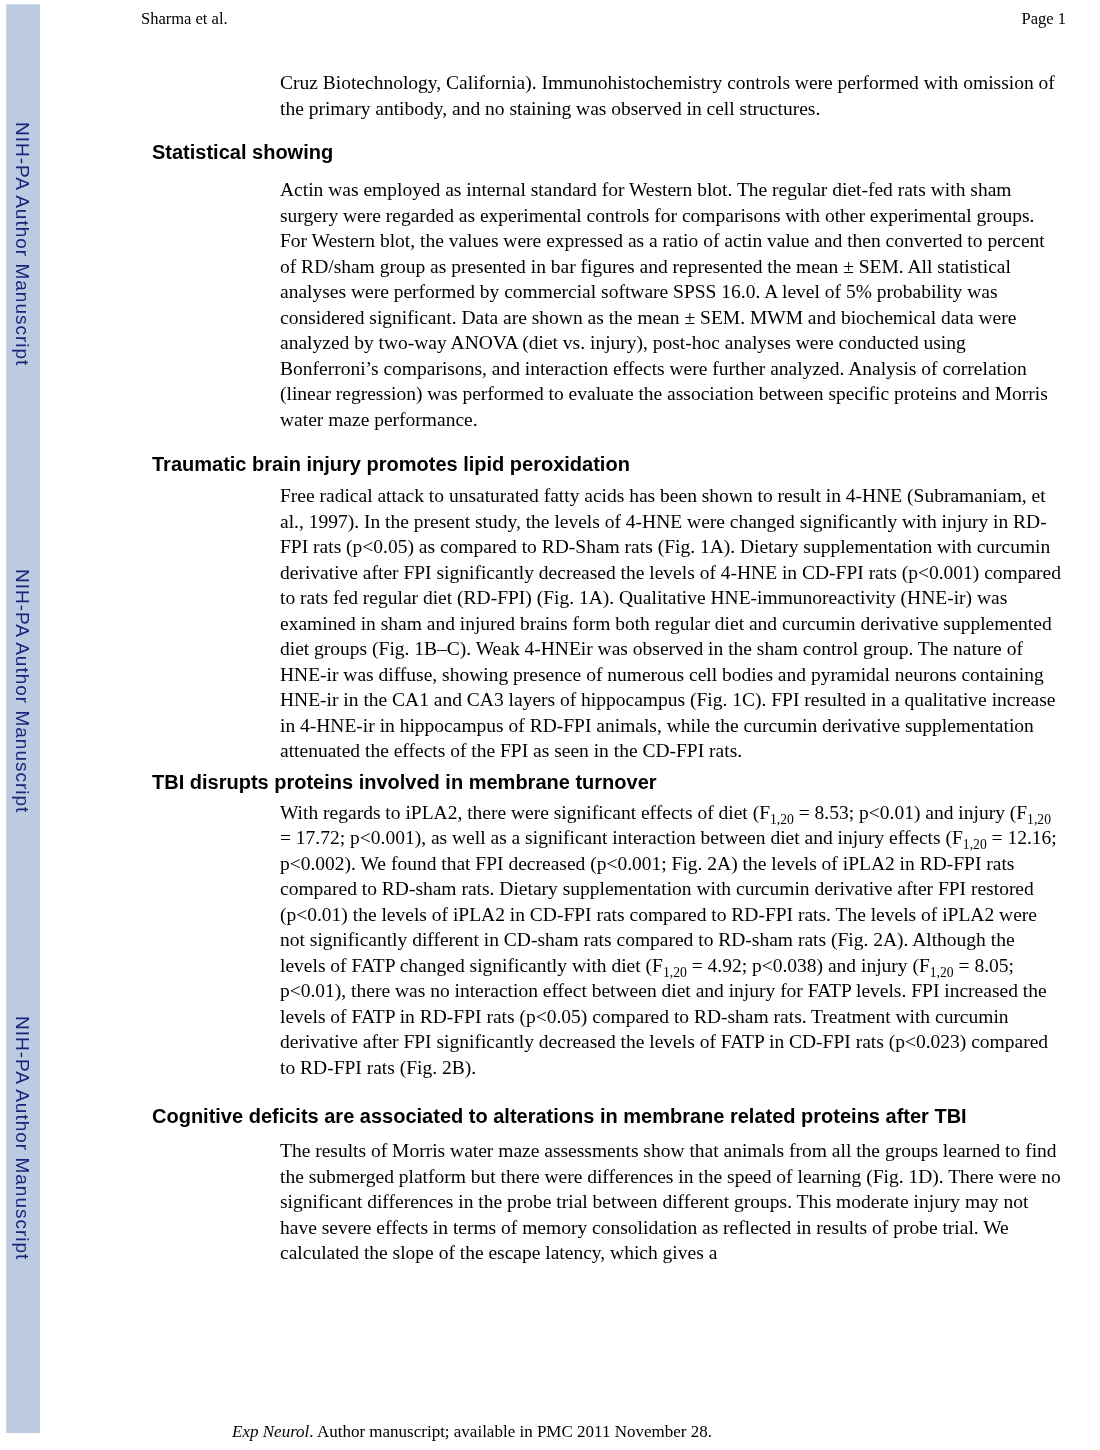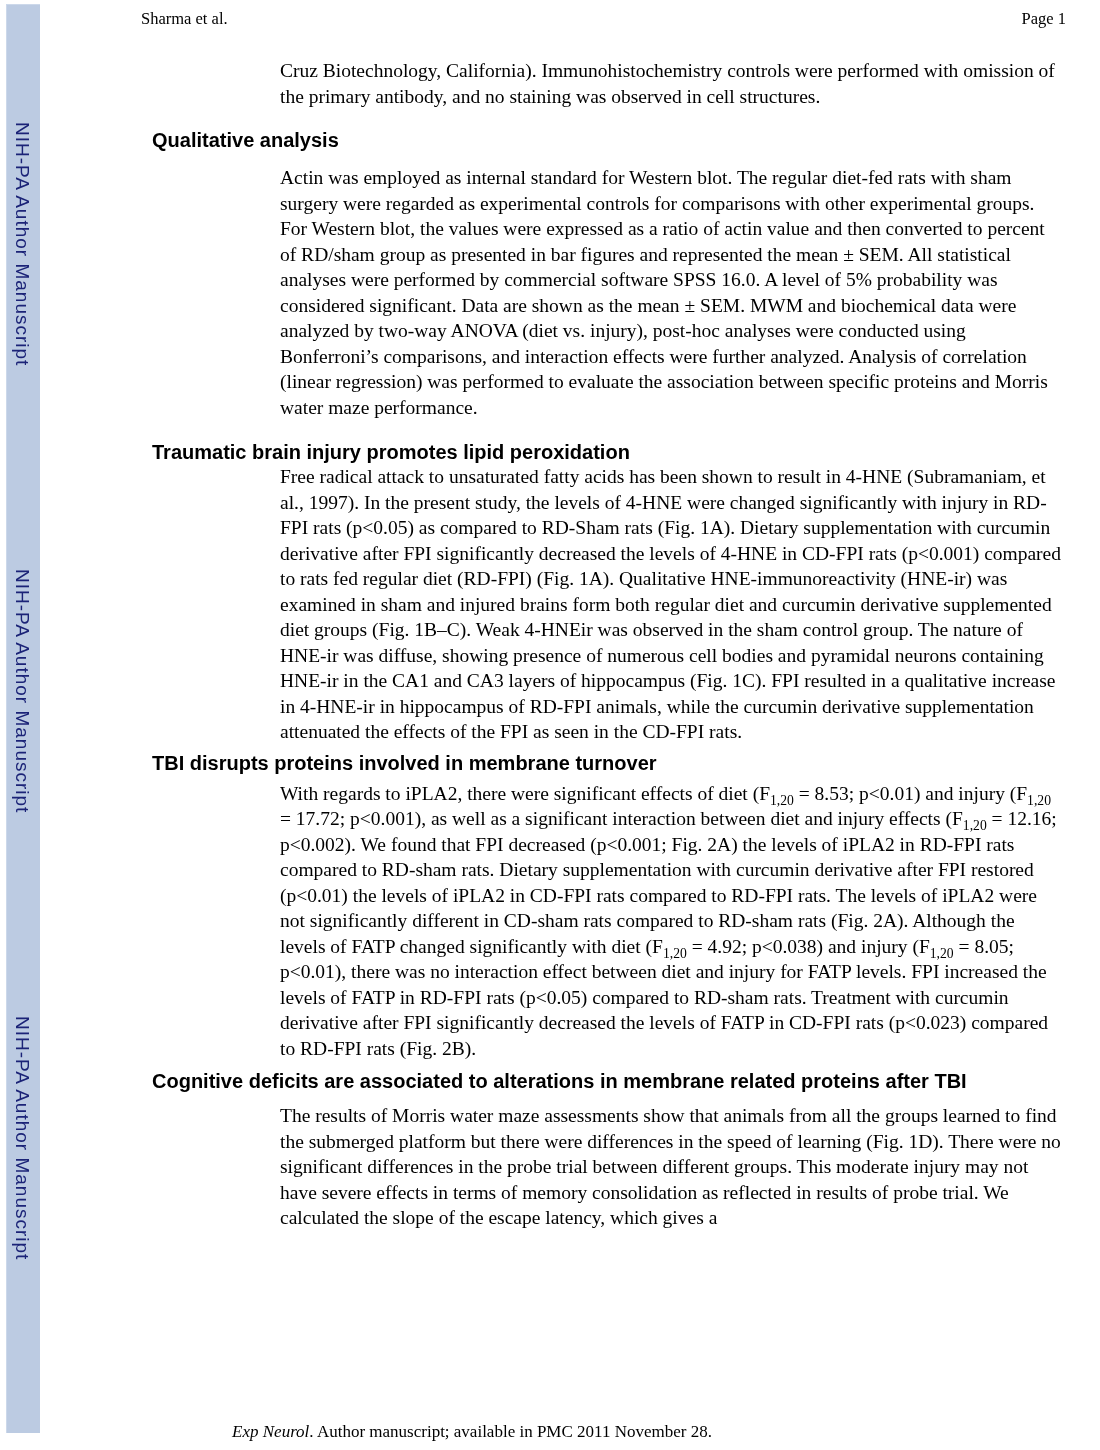--- a/index.html
+++ b/index.html
@@ -50,21 +50,21 @@
     position: absolute;
     right: 34px;
     top: 9px;
     font-size: 16.5px;
   }
 
   
   .content {
     position: absolute;
     left: 0;
-    top: 0;
+    top: 12px;
     width: 1100px;
   }
   .para {
     margin: 0 38px 0 280px;
     font-size: 19.5px;
     line-height: 25.5px;
     text-align: left;
   }
   .para sub { font-size: 70%; line-height: 0; }
   .h-section {
@@ -79,24 +79,24 @@
     font-family: "Liberation Sans", sans-serif;
     font-weight: bold;
     font-size: 20px;
     line-height: 24px;
   }
   .mt-intro { margin-top: 58px; }
   .mt-h2-stat { margin-top: 19px; }
   .mt-p-stat { margin-top: 13px; }
   .mt-h1-results { margin-top: 21px; }
   .mt-h2-lipid { margin-top: 20px; }
-  .mt-p-lipid { }
+  .mt-p-lipid { margin-top: 7px; }
   .mt-h2-membrane { margin-top: 6px; }
   .mt-p-membrane { margin-top: 6px; }
-  .mt-h2-cognitive { margin-top: 8px; }
+  .mt-h2-cognitive { margin-top: 24px; }
   .mt-p-cognitive { margin-top: 10px; }
 
   
   .footer {
     position: absolute;
     left: 0;
     top: 1422px;
     width: 944px;
     text-align: center;
     font-size: 17px;
@@ -113,21 +113,21 @@
     <span class="wm-text t3">NIH-PA Author Manuscript</span>
   </div>
 
   <span class="hdr-left">Sharma et al.</span>
   <span class="hdr-right">Page 1</span>
 
   <div class="content">
 
     <p class="para mt-intro">Cruz Biotechnology, California). Immunohistochemistry controls were performed with omission of the primary antibody, and no staining was observed in cell structures.</p>
 
-    <div class="h-sub mt-h2-stat">Qualitative analysis</div>
+    <div class="h-sub mt-h2-stat">Statistical showing</div>
     <p class="para mt-p-stat">Actin was employed as internal standard for Western blot. The regular diet-fed rats with sham surgery were regarded as experimental controls for comparisons with other experimental groups. For Western blot, the values were expressed as a ratio of actin value and then converted to percent of RD/sham group as presented in bar figures and represented the mean ± SEM. All statistical analyses were performed by commercial software SPSS 16.0. A level of 5% probability was considered significant. Data are shown as the mean ± SEM. MWM and biochemical data were analyzed by two-way ANOVA (diet vs. injury), post-hoc analyses were conducted using Bonferroni’s comparisons, and interaction effects were further analyzed. Analysis of correlation (linear regression) was performed to evaluate the association between specific proteins and Morris water maze performance.</p>
 
 
     <div class="h-sub mt-h2-lipid">Traumatic brain injury promotes lipid peroxidation</div>
     <p class="para mt-p-lipid">Free radical attack to unsaturated fatty acids has been shown to result in 4-HNE (Subramaniam, et al., 1997). In the present study, the levels of 4-HNE were changed significantly with injury in RD-FPI rats (p&lt;0.05) as compared to RD-Sham rats (Fig. 1A). Dietary supplementation with curcumin derivative after FPI significantly decreased the levels of 4-HNE in CD-FPI rats (p&lt;0.001) compared to rats fed regular diet (RD-FPI) (Fig. 1A). Qualitative HNE-immunoreactivity (HNE-ir) was examined in sham and injured brains form both regular diet and curcumin derivative supplemented diet groups (Fig. 1B–C). Weak 4-HNEir was observed in the sham control group. The nature of HNE-ir was diffuse, showing presence of numerous cell bodies and pyramidal neurons containing HNE-ir in the CA1 and CA3 layers of hippocampus (Fig. 1C). FPI resulted in a qualitative increase in 4-HNE-ir in hippocampus of RD-FPI animals, while the curcumin derivative supplementation attenuated the effects of the FPI as seen in the CD-FPI rats.</p>
 
     <div class="h-sub mt-h2-membrane">TBI disrupts proteins involved in membrane turnover</div>
     <p class="para mt-p-membrane">With regards to iPLA2, there were significant effects of diet (F<sub>1,20</sub> = 8.53; p&lt;0.01) and injury (F<sub>1,20</sub> = 17.72; p&lt;0.001), as well as a significant interaction between diet and injury effects (F<sub>1,20</sub> = 12.16; p&lt;0.002). We found that FPI decreased (p&lt;0.001; Fig. 2A) the levels of iPLA2 in RD-FPI rats compared to RD-sham rats. Dietary supplementation with curcumin derivative after FPI restored (p&lt;0.01) the levels of iPLA2 in CD-FPI rats compared to RD-FPI rats. The levels of iPLA2 were not significantly different in CD-sham rats compared to RD-sham rats (Fig. 2A). Although the levels of FATP changed significantly with diet (F<sub>1,20</sub> = 4.92; p&lt;0.038) and injury (F<sub>1,20</sub> = 8.05; p&lt;0.01), there was no interaction effect between diet and injury for FATP levels. FPI increased the levels of FATP in RD-FPI rats (p&lt;0.05) compared to RD-sham rats. Treatment with curcumin derivative after FPI significantly decreased the levels of FATP in CD-FPI rats (p&lt;0.023) compared to RD-FPI rats (Fig. 2B).</p>
 
     <div class="h-sub mt-h2-cognitive">Cognitive deficits are associated to alterations in membrane related proteins after TBI</div>

